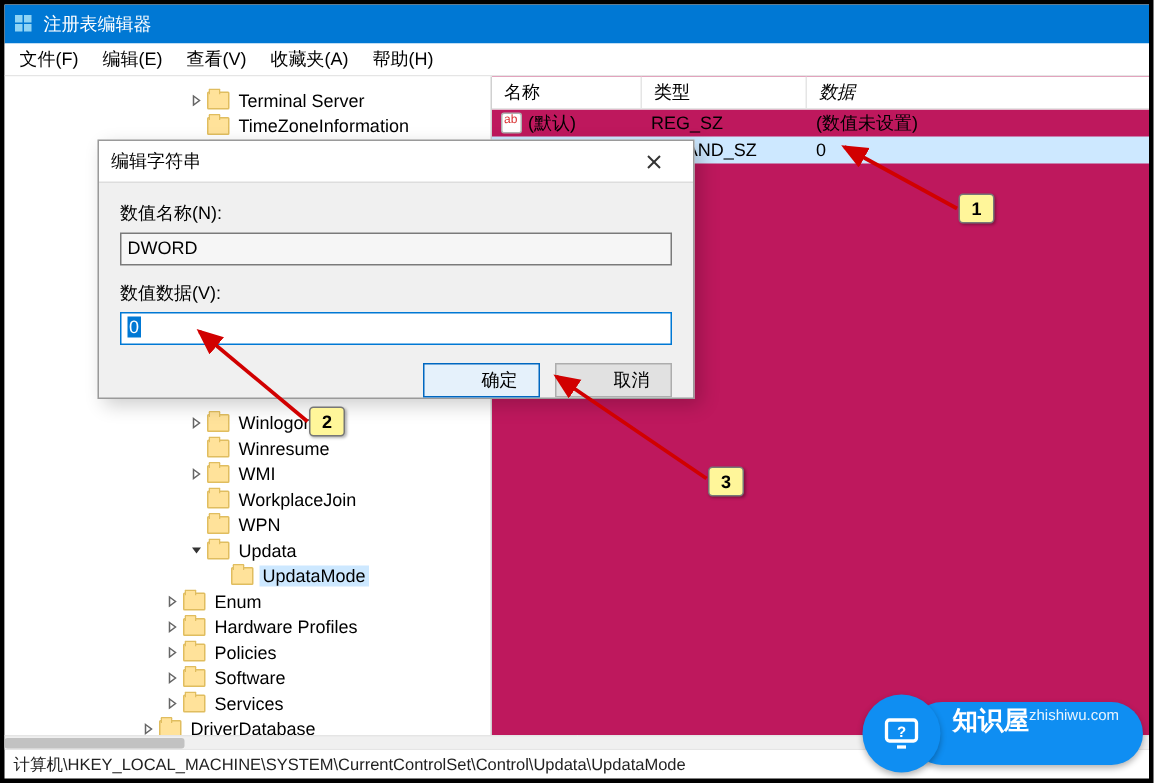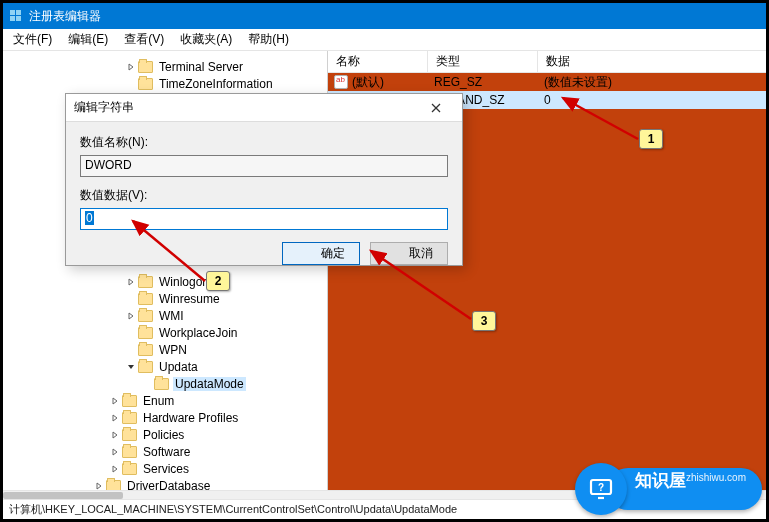--- a/index.html
+++ b/index.html
@@ -4,26 +4,26 @@
 <style>
   * { box-sizing: border-box; font-family: "Microsoft YaHei", "Segoe UI", Arial, sans-serif; }
   body { margin: 0; background: #fff; }
   .frame { width: 769px; height: 522px; border: 3px solid #000; position: relative; overflow: hidden; background: #fff; }
   .titlebar { height: 26px; background: #0078d4; color: #fff; display: flex; align-items: center; padding: 0 6px; font-size: 12px; }
   .titlebar .appicon { width: 14px; height: 14px; margin-right: 6px; display: inline-flex; align-items: center; justify-content: center; }
   .menubar { height: 22px; background: #fff; border-bottom: 1px solid #e5e5e5; display: flex; align-items: center; font-size: 12px; padding: 8px 4px; gap: 4px; }
   .menubar span { padding: 2px 6px; cursor: default; }
   .content { display: flex; height: calc(100% - 26px - 22px - 20px - 9px); position: relative; }
   .treepane { width: 325px; border-right: 1px solid #d0d0d0; overflow: hidden; position: relative; background: #fff; }
-  .listpane { flex: 1; overflow: hidden; position: relative; background: #c2410c; }
+  .listpane { flex: 1; overflow: hidden; position: relative; background: #be185d; }
   .listhdr { display: flex; height: 22px; border-bottom: 1px solid #e5e5e5; font-size: 12px; align-items: center; background: #fff; }
   .listhdr div { padding: 0 8px; border-right: 1px solid #e5e5e5; height: 100%; display: flex; align-items: center; }
   .col-name { width: 100px; }
   .col-type { width: 110px; }
-  .col-data { flex: 1; border-right: none !important; }
+  .col-data { flex: 1; border-right: none !important; font-style: italic; }
   .rows { font-size: 12px; }
   .row { display: flex; height: 18px; align-items: center; }
   .row.sel { background: #cde8ff; }
   .row .c { display: flex; align-items: center; padding: 0 6px; }
   .row .c.name { width: 100px; }
   .row .c.type { width: 110px; text-align: center; }
   .row .c.data { flex: 1; }
   .valicon { width: 14px; height: 14px; margin-right: 4px; display: inline-block; }
   .valicon.ab { background: #fff; border: 1px solid #b0b0b0; position: relative; border-radius: 2px; }
   .valicon.ab::after { content: "ab"; position: absolute; font-size: 8px; color: #d83030; left: 1px; top: -1px; }

